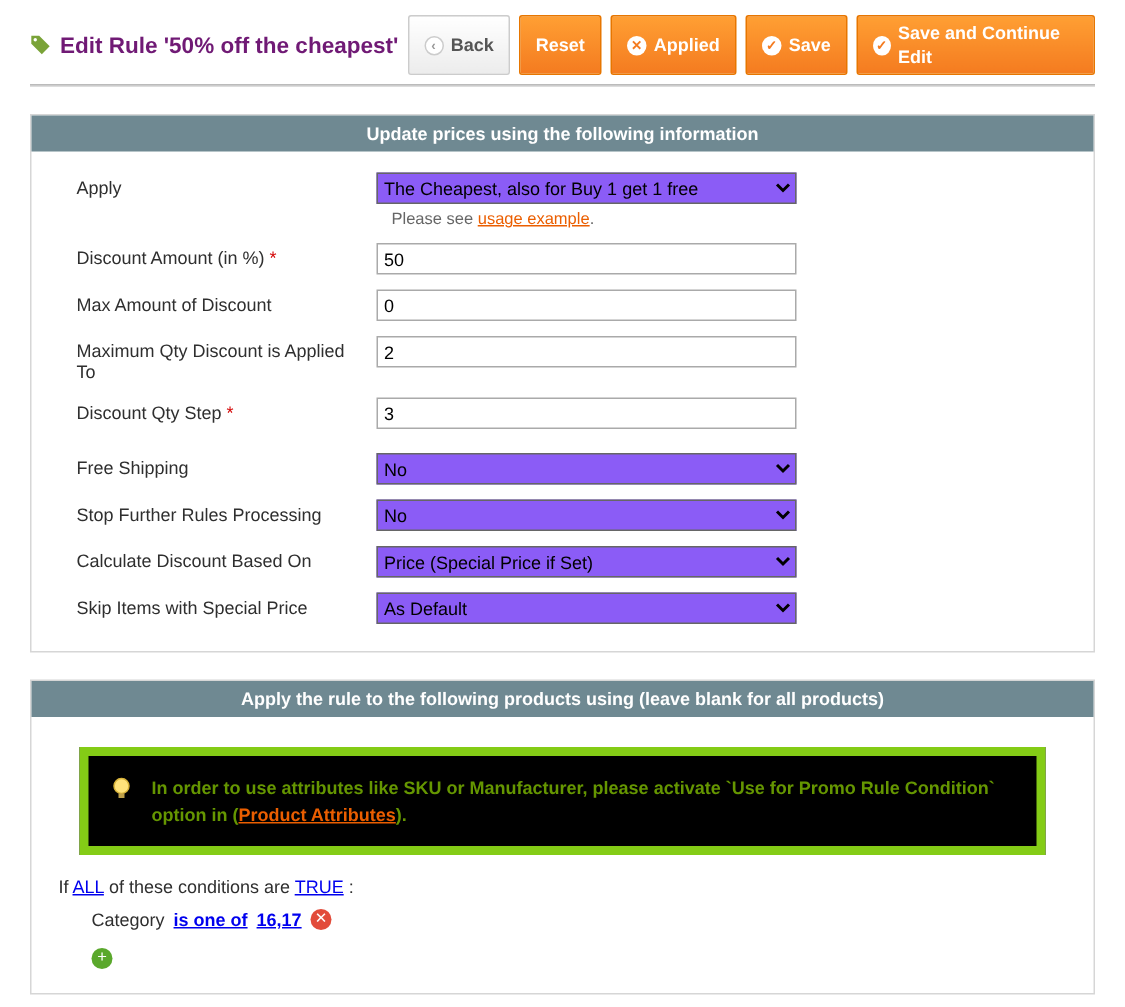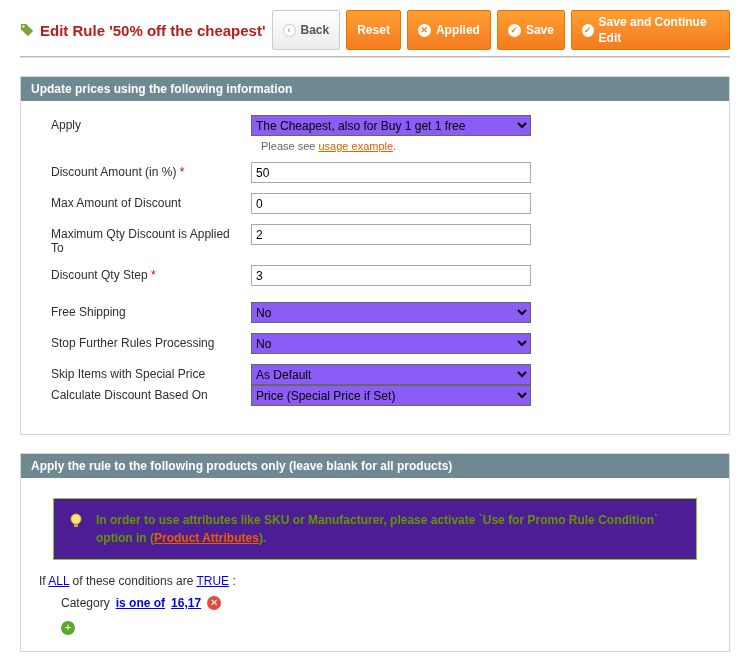--- a/index.html
+++ b/index.html
@@ -1,39 +1,39 @@
 <!DOCTYPE html>
 <html><head>
 <meta charset="utf-8">
 <style>
   * { box-sizing: border-box; margin: 0; padding: 0; }
   body { font-family: Arial, Helvetica, sans-serif; font-size: 12px; color: #2f2f2f; background: #fff; padding: 10px 20px; width: 750px; }
   .page-head { display: flex; align-items: center; gap: 6px; margin-bottom: 6px; }
-  .page-title { color: #b91c1c; font-size: 15px; font-weight: bold; flex: 0 0 auto; display: flex; align-items: center; gap: 6px; }
+  .page-title { color: #701a75; font-size: 15px; font-weight: bold; flex: 0 0 auto; display: flex; align-items: center; gap: 6px; }
   .tag-icon { display:inline-block; width:14px; height:14px; }
   .btnrow { margin-left: auto; display: flex; gap: 6px; }
   .btn { display: inline-flex; align-items: center; gap: 5px; padding: 3px 10px; font-size: 12px; font-weight: bold; border-radius: 2px; cursor: pointer; border: 1px solid; line-height: 16px; }
   .btn-gray { background: linear-gradient(#fff,#ececec); border-color: #ccc; color: #555; }
   .btn-orange { background: linear-gradient(#ff9f33,#f47b20); border-color: #e77600; color: #fff; }
   .btn .circ { display: inline-flex; align-items:center; justify-content:center; width:13px; height:13px; border-radius:50%; font-size:9px; font-weight:bold; }
   .btn-gray .circ { background:#fff; color:#999; border:1px solid #ccc;}
   .btn-orange .circ { background:#fff; color:#f47b20; }
   .hr { height:2px; background:#ddd; border-top:1px solid #bbb; margin: 4px 0 18px; }
   .panel { border:1px solid #d6d6d6; background:#fff; margin-bottom:18px; }
-  .panel-head { background:#6f8992; color:#fff; font-weight:bold; font-size:12px; padding:5px 10px; }
+  .panel-head { background:#6f8992; color:#fff; font-weight:bold; font-size:12px; padding:5px 10px;text-align:center; }
   .panel-body { padding: 14px 18px 18px; }
   .form-row { display:flex; align-items:flex-start; margin-bottom:10px;margin-left:12px; }
   .form-row label.fl { width:200px; padding-top:3px; padding-right:10px; }
   .req { color:#d40707; }
   .ctrl { width:280px; }
   .ctrl input[type=text] { width:100%; height:21px; padding:4px 4px; border:1px solid #aaa; font-size:12px; }
   .ctrl select { width:100%; height:21px; border:1px solid #666; font-size:12px; background:#8b5cf6; }
   .hint { font-size:11px; color:#666; margin-top:4px; margin-left:10px;}
   .hint a { color:#eb5e00; text-decoration:underline; }
-  .note { background:#4c1d95; border:1px solid #84cc16; padding:12px 14px; margin:6px 20px 14px; display:flex; gap:12px; align-items:flex-start;}
+  .note { background:#000000; border:6px solid #84cc16; padding:12px 14px; margin:6px 20px 14px; display:flex; gap:12px; align-items:flex-start;}
   .note-text { color:#659601; font-weight:bold; font-size:12px; line-height:1.5; }
   .note-text a { color:#eb5e00; text-decoration:underline; }
   .bulb { width:16px; height:16px; flex:0 0 16px; margin-top:2px;}
   .cond { padding: 0 6px 6px; font-size:12px; }
   .cond .line1 { margin-bottom:8px; }
   .cond .u { text-decoration: underline; font-weight:normal;}
   .cond .line2 { padding-left:22px; display:flex; align-items:center; gap:6px; margin-bottom:10px;}
   .cond .line2 .lk { text-decoration:underline; font-weight:bold;}
   .remove-ico { display:inline-flex; width:14px; height:14px; border-radius:50%; background:#e24b3a; color:#fff; align-items:center; justify-content:center; font-size:10px; line-height:1; cursor:pointer;}
   .add-ico { display:inline-flex; width:14px; height:14px; border-radius:50%; background:#5aa82c; color:#fff; align-items:center; justify-content:center; font-size:11px; line-height:1; margin-left:22px; cursor:pointer;}
@@ -116,35 +116,35 @@
     <div class="form-row">
       <label class="fl">Free Shipping</label>
       <div class="ctrl"><select><option>No</option></select></div>
     </div>
 
     <div class="form-row">
       <label class="fl">Stop Further Rules Processing</label>
       <div class="ctrl"><select><option>No</option></select></div>
     </div>
 
+    <div class="form-row">
+      <label class="fl">Calculate Discount Based On</label>
+      <div class="ctrl"><select><option>Price (Special Price if Set)</option></select></div>
+    </div>
+
     <div class="form-row" style="margin-bottom:0">
       <label class="fl">Skip Items with Special Price</label>
       <div class="ctrl"><select><option>As Default</option></select></div>
-    </div>
-
-    <div class="form-row">
-      <label class="fl">Calculate Discount Based On</label>
-      <div class="ctrl"><select><option>Price (Special Price if Set)</option></select></div>
     </div>
 
   </div>
 </div>
 
 <div class="panel">
-  <div class="panel-head">Apply the rule to the following products only (leave blank for all products)</div>
+  <div class="panel-head">Apply the rule to the following products using (leave blank for all products)</div>
   <div class="panel-body" style="padding:14px 12px 10px;">
     <div class="note">
       <span class="bulb">
         <svg viewBox="0 0 16 16">
             <circle cx="8" cy="6" r="5" fill="#ffe27a" stroke="#d8b33a"></circle>
             <rect x="6" y="11" width="4" height="3" fill="#bfa14a"></rect>
           </svg>
       </span>
       <div class="note-text">
         <span>In order to use attributes like SKU or Manufacturer, please activate `Use for Promo Rule Condition` option in (</span><a href="#">Product Attributes</a><span>).</span>

